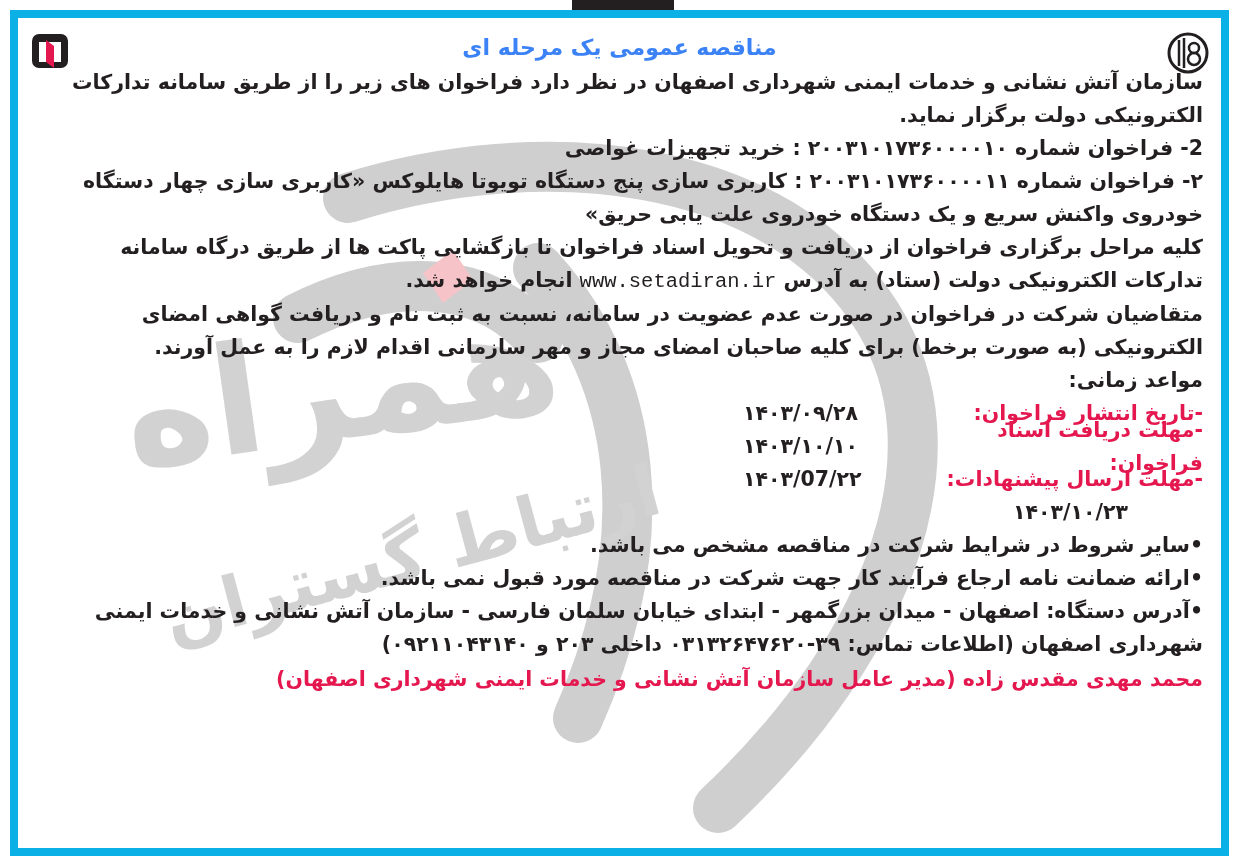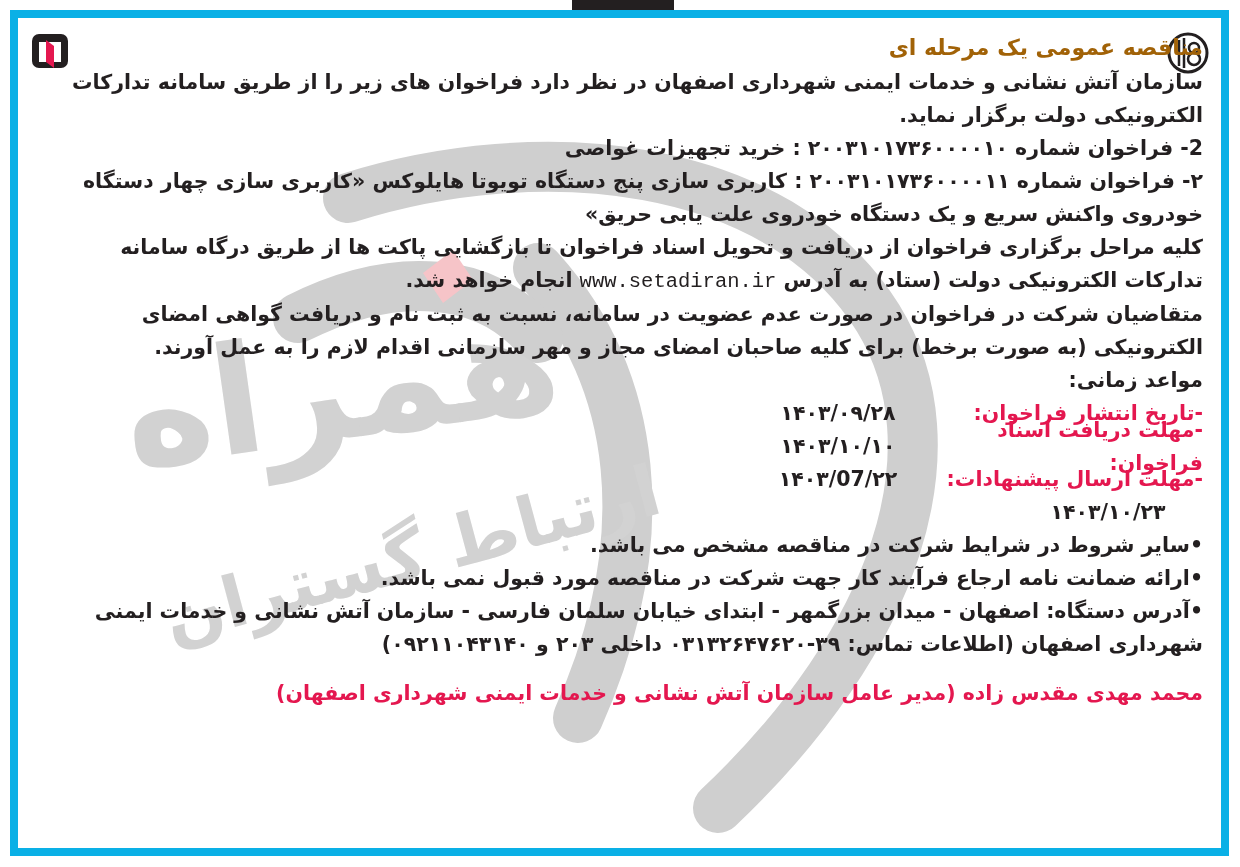--- a/index.html
+++ b/index.html
@@ -4,28 +4,28 @@
 <style>
   * { box-sizing: border-box; margin: 0; padding: 0; }
   html, body { width: 1240px; height: 867px; background: #ffffff; overflow: hidden; }
   body { position: relative; font-family: "DejaVu Sans", sans-serif; }
   .topbar { position: absolute; top: 0; left: 572px; width: 102px; height: 16px; background: #231f20; }
   .frame { position: absolute; left: 10px; top: 10px; width: 1219px; height: 846px; border: 8px solid #0ab0e6; background: #fff; overflow: hidden; }
   .wm { position: absolute; inset: 0; pointer-events: none; }
   .content { position: absolute; left: 18px; right: 18px; top: 10px; direction: rtl; text-align: right; color: #231f20; font-weight: bold; font-size: 20.5px; line-height: 33px; }
   .logo-right { position: absolute; right: 12px; top: 14px; width: 42px; height: 42px; }
   .logo-left { position: absolute; left: 12px; top: 14px; width: 40px; height: 40px; }
-  .title { color: #a16207; font-size: 22px; line-height: 36px; padding-top: 2px; }
+  .title { text-align: center; color: #3b82f6; font-size: 22px; line-height: 36px; padding-top: 2px; }
   p { margin: 0; }
   .dates { margin-top: 0; }
   .date-row { display: flex; flex-direction: row; align-items: center; height: 33px; }
   .date-label { color: #e4174f; width: 270px; text-align: right; }
-  .date-val { direction: ltr; text-align: center; width: 190px; unicode-bidi: isolate; }
+  .date-val { direction: ltr; text-align: left; width: 190px; unicode-bidi: isolate; }
   .latin { font-family: Liberation Mono, monospace; font-weight: normal; }
-  .sign { color: #e4174f; margin-top: 16px; }
+  .sign { color: #e4174f; margin-top: 2px; }
 </style>
 </head>
 <body>
 
 <div class="topbar"></div>
 
 <div class="frame">
 
   <svg class="wm" viewBox="0 0 1203 830">
     <g fill="none" stroke="#cfcfcf" stroke-width="50" stroke-linecap="round">

